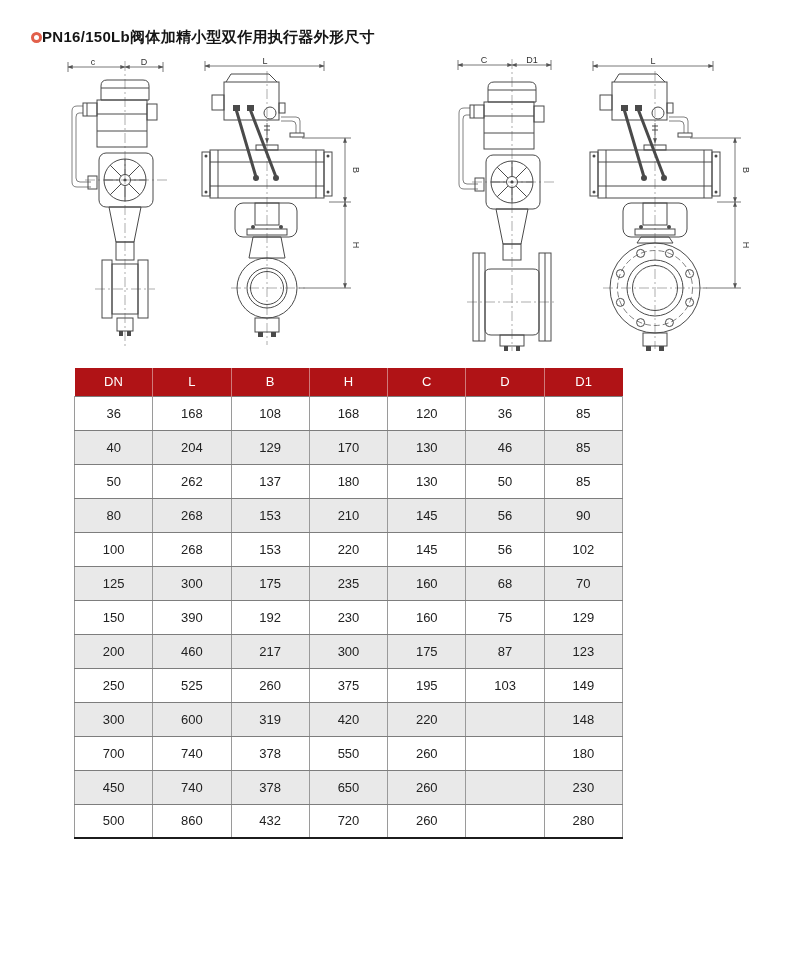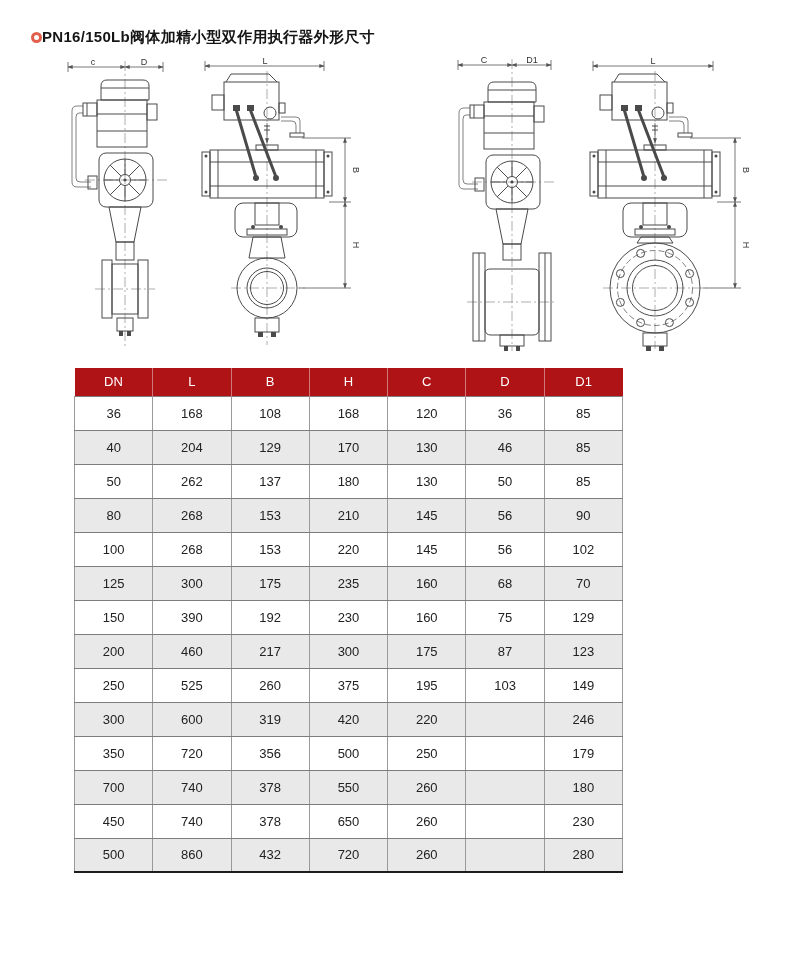--- a/index.html
+++ b/index.html
@@ -394,30 +394,21 @@
         <td>103</td>
         <td>149</td>
       </tr>
       <tr>
         <td>300</td>
         <td>600</td>
         <td>319</td>
         <td>420</td>
         <td>220</td>
         <td></td>
-        <td>246</td>
-      </tr>
-      <tr>
-        <td>350</td>
-        <td>720</td>
-        <td>356</td>
-        <td>500</td>
-        <td>250</td>
-        <td></td>
-        <td>179</td>
+        <td>148</td>
       </tr>
       <tr>
         <td>700</td>
         <td>740</td>
         <td>378</td>
         <td>550</td>
         <td>260</td>
         <td></td>
         <td>180</td>
       </tr>

